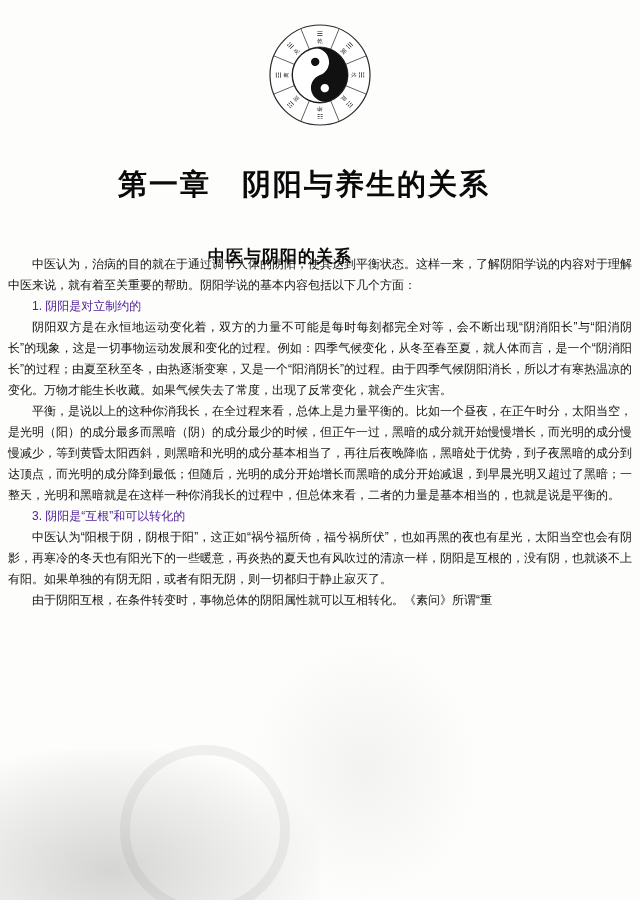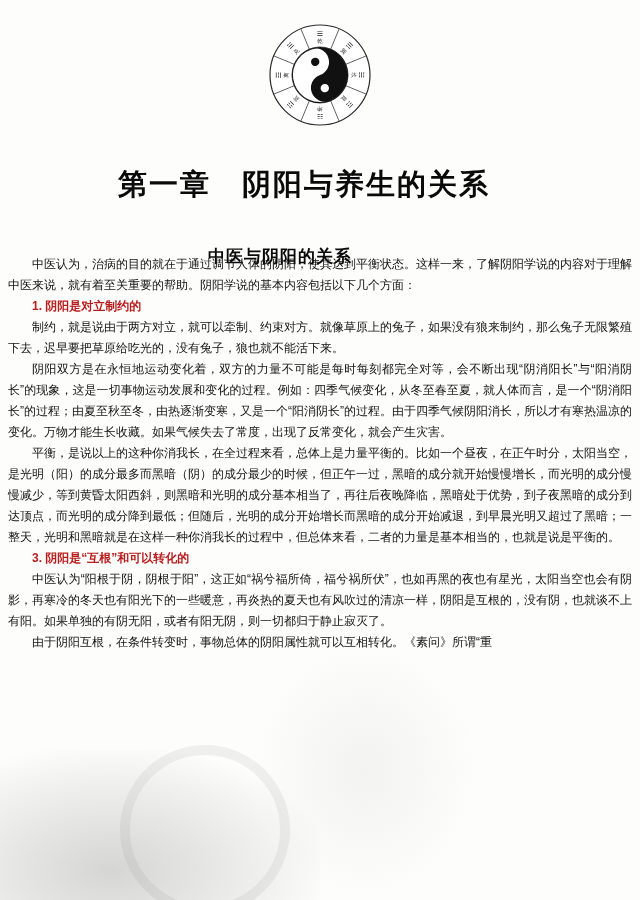--- a/index.html
+++ b/index.html
@@ -53,21 +53,21 @@
     position:absolute;top:254px;left:8px;right:8px;
   }
   .para{
     margin:0;
     font-size:12px;line-height:21px;
     text-indent:2em;
     text-align:justify;
     font-weight:500;
     color:#121212;
   }
-  .para.heading{font-weight:bold;color:#b91c1c;}
+  .para.heading{font-weight:normal;color:#4c1d95;}
 </style>
 </head>
 <body>
 
 <div class="page">
 
   <svg class="bagua" viewBox="0 0 104 104">
     <circle class="ring-outer" cx="52" cy="52" r="50"></circle>
     <circle class="ring-inner" cx="52" cy="52" r="28"></circle>
     <g>
@@ -104,21 +104,20 @@
     </g>
   </svg>
 
   <h1 class="chapter-title">第一章　阴阳与养生的关系</h1>
 
   <h2 class="section-title">中医与阴阳的关系</h2>
 
   <div class="body-text">
       <p class="para body">中医认为，治病的目的就在于通过调节人体的阴阳，使其达到平衡状态。这样一来，了解阴阳学说的内容对于理解中医来说，就有着至关重要的帮助。阴阳学说的基本内容包括以下几个方面：</p>
       <p class="para heading">1. 阴阳是对立制约的</p>
-      <p class="para body">制约，就是说由于两方对立，就可以牵制、约束对方。就像草原上的兔子，如果没有狼来制约，那么兔子无限繁殖下去，迟早要把草原给吃光的，没有兔子，狼也就不能活下来。</p>
       <p class="para body">阴阳双方是在永恒地运动变化着，双方的力量不可能是每时每刻都完全对等，会不断出现“阴消阳长”与“阳消阴长”的现象，这是一切事物运动发展和变化的过程。例如：四季气候变化，从冬至春至夏，就人体而言，是一个“阴消阳长”的过程；由夏至秋至冬，由热逐渐变寒，又是一个“阳消阴长”的过程。由于四季气候阴阳消长，所以才有寒热温凉的变化。万物才能生长收藏。如果气候失去了常度，出现了反常变化，就会产生灾害。</p>
       <p class="para body">平衡，是说以上的这种你消我长，在全过程来看，总体上是力量平衡的。比如一个昼夜，在正午时分，太阳当空，是光明（阳）的成分最多而黑暗（阴）的成分最少的时候，但正午一过，黑暗的成分就开始慢慢增长，而光明的成分慢慢减少，等到黄昏太阳西斜，则黑暗和光明的成分基本相当了，再往后夜晚降临，黑暗处于优势，到子夜黑暗的成分到达顶点，而光明的成分降到最低；但随后，光明的成分开始增长而黑暗的成分开始减退，到早晨光明又超过了黑暗；一整天，光明和黑暗就是在这样一种你消我长的过程中，但总体来看，二者的力量是基本相当的，也就是说是平衡的。</p>
       <p class="para heading">3. 阴阳是“互根”和可以转化的</p>
       <p class="para body">中医认为“阳根于阴，阴根于阳”，这正如“祸兮福所倚，福兮祸所伏”，也如再黑的夜也有星光，太阳当空也会有阴影，再寒冷的冬天也有阳光下的一些暖意，再炎热的夏天也有风吹过的清凉一样，阴阳是互根的，没有阴，也就谈不上有阳。如果单独的有阴无阳，或者有阳无阴，则一切都归于静止寂灭了。</p>
       <p class="para body">由于阴阳互根，在条件转变时，事物总体的阴阳属性就可以互相转化。《素问》所谓“重</p>
     </div>
 
   <div class="bleed-ring"></div>
   <div class="bleed-band"></div>
   <div class="smudge-bl"></div>

